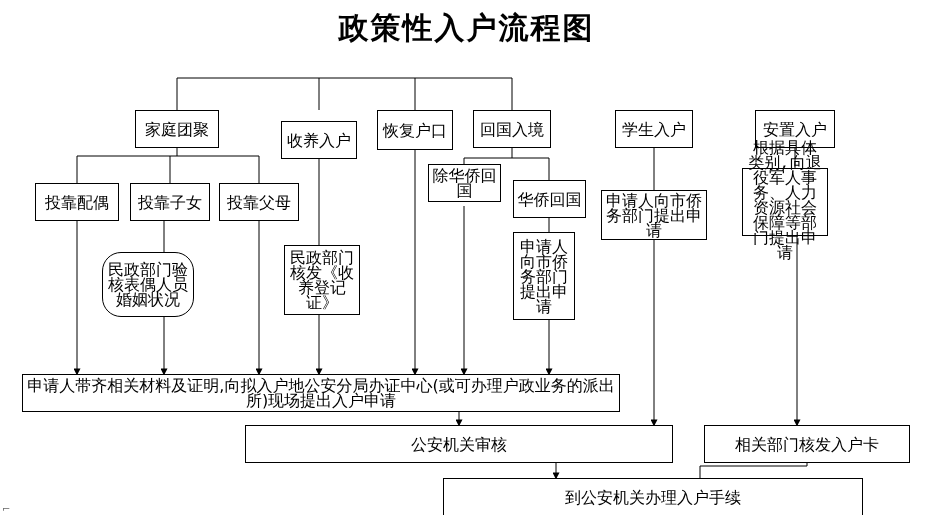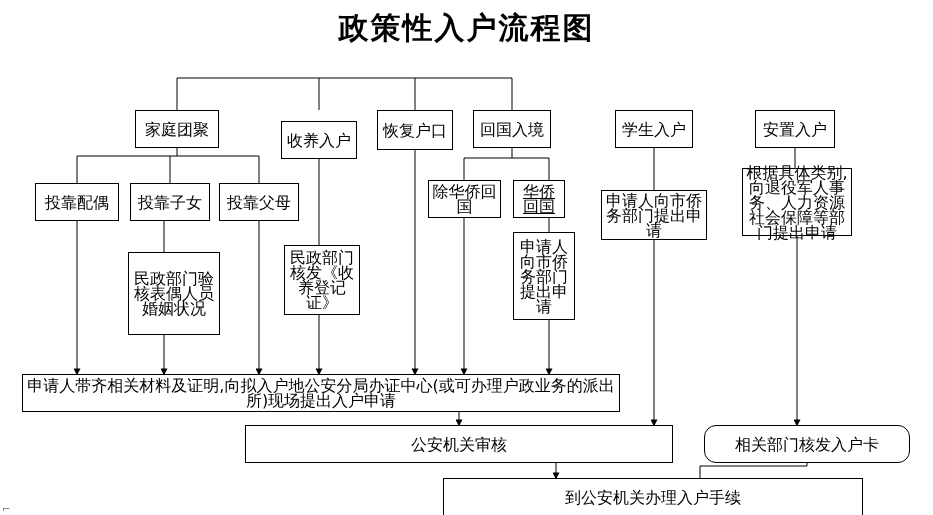--- a/index.html
+++ b/index.html
@@ -112,28 +112,28 @@
   <div class="node" style="left:281px;top:110px;width:76px;height:26px;margin-top:11px;">收养入户</div>
   <div class="node" style="left:377px;top:110px;width:76px;height:40px;">恢复户口</div>
   <div class="node" style="left:473px;top:110px;width:78px;height:26px;">回国入境</div>
   <div class="node" style="left:615px;top:110px;width:78px;height:26px;">学生入户</div>
   <div class="node" style="left:755px;top:110px;width:80px;height:26px;">安置入户</div>
 
   <div class="node" style="left:35px;top:183px;width:84px;height:26px;">投靠配偶</div>
   <div class="node" style="left:130px;top:183px;width:80px;height:26px;">投靠子女</div>
   <div class="node" style="left:219px;top:183px;width:80px;height:26px;">投靠父母</div>
 
-  <div class="node" style="left:428px;top:180px;width:73px;height:26px;">除华侨回国</div>
-  <div class="node" style="left:513px;top:180px;width:52px;height:26px;text-decoration:underline;">华侨回国</div>
+  <div class="node" style="left:428px;top:164px;width:73px;height:26px;">除华侨回国</div>
+  <div class="node" style="left:513px;top:180px;width:73px;height:26px;">华侨回国</div>
 
-  <div class="node" style="left:128px;top:252px;width:92px;height:83px;">民政部门验核表偶人员婚姻状况</div>
+  <div class="node" style="left:102px;top:252px;width:92px;height:65px;border-radius:19px;">民政部门验核表偶人员婚姻状况</div>
   <div class="node" style="left:284px;top:245px;width:76px;height:70px;">民政部门核发《收养登记证》</div>
   <div class="node" style="left:513px;top:232px;width:62px;height:88px;">申请人向市侨务部门提出申请</div>
   <div class="node" style="left:601px;top:190px;width:106px;height:50px;">申请人向市侨务部门提出申请</div>
-  <div class="node" style="left:742px;top:168px;width:110px;height:68px;">根据具体类别,向退役军人事务、人力资源社会保障等部门提出申请</div>
+  <div class="node" style="left:742px;top:168px;width:86px;height:68px;font-family:Liberation Mono, monospace;">根据具体类别,向退役军人事务、人力资源社会保障等部门提出申请</div>
 
   <div class="node" style="left:22px;top:374px;width:598px;height:30px;">申请人带齐相关材料及证明,向拟入户地公安分局办证中心(或可办理户政业务的派出所)现场提出入户申请</div>
   <div class="node" style="left:245px;top:425px;width:428px;height:16px;">公安机关审核</div>
-  <div class="node" style="left:704px;top:425px;width:206px;height:28px;border-radius:12px;">相关部门核发入户卡</div>
+  <div class="node" style="left:704px;top:425px;width:206px;height:28px;">相关部门核发入户卡</div>
   <div class="node" style="left:443px;top:478px;width:420px;height:28px;">到公安机关办理入户手续</div>
 
   <div class="tiny-mark">⌐</div>
 </div>
 
 </body></html>

